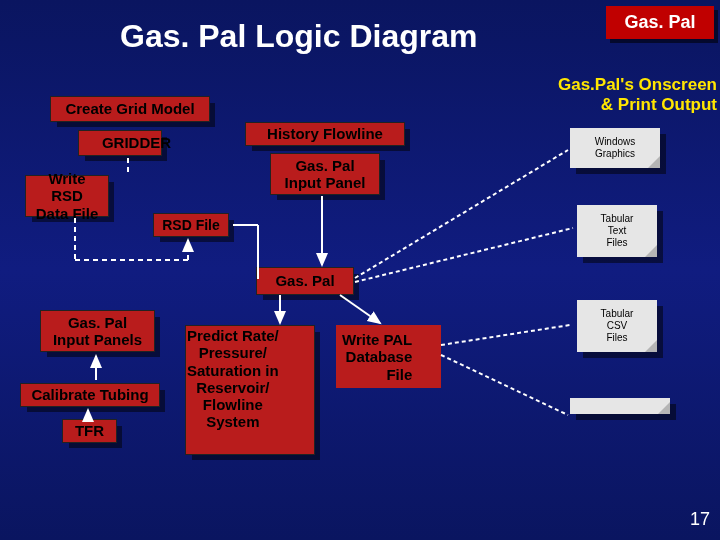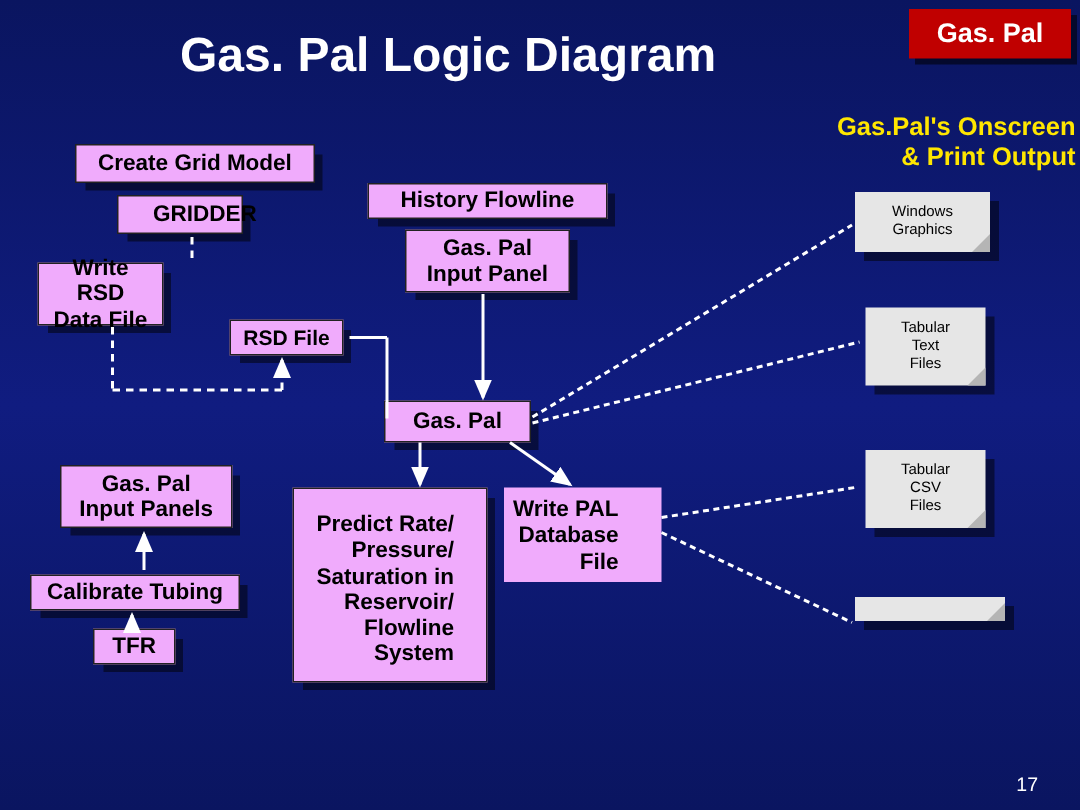--- a/index.html
+++ b/index.html
@@ -27,21 +27,21 @@
     background: #c00000;
     color: #fff;
     font-size: 18px;
     font-weight: bold;
     text-align: center;
     padding: 6px 4px;
     box-shadow: 4px 4px 0 rgba(0,0,0,0.55);
   }
   .box {
     position: absolute;
-    background: #f0abfc;
+    background: #b91c1c;
     border: 1px solid #222;
     font-size: 15px;
     font-weight: bold;
     color: #000;
     display: flex;
     align-items: center;
     justify-content: center;
     text-align: center;
     padding: 3px 6px;
     line-height: 1.15;
@@ -83,24 +83,24 @@
   .note .fold {
     position: absolute;
     right: 0; bottom: 0;
     width: 0; height: 0;
     border-style: solid;
     border-width: 0 0 12px 12px;
     border-color: transparent transparent #b5b5b5 transparent;
   }
   .slidenum {
     position: absolute;
-    right: 28px;
+    right: 10px;
     bottom: 10px;
     color: #fff;
-    font-size: 13px;
+    font-size: 18px;
   }
   svg.arrows {
     position: absolute;
     top: 0; left: 0;
     width: 720px; height: 540px;
     pointer-events: none;
   }
 </style>
 </head>
 <body>
@@ -120,21 +120,21 @@
 <div class="box shadow" style="left:245px; top:122px; width:160px; height:24px;">History Flowline</div>
 <div class="box shadow" style="left:270px; top:153px; width:110px; height:42px; white-space:pre-line;">Gas. Pal
 Input Panel</div>
 <div class="box shadow" style="left:256px; top:267px; width:98px; height:28px;">Gas. Pal</div>
 
 <div class="box shadow" style="left:40px; top:310px; width:115px; height:42px; white-space:pre-line;">Gas. Pal
 Input Panels</div>
 <div class="box shadow" style="left:20px; top:383px; width:140px; height:24px;">Calibrate Tubing</div>
 <div class="box shadow" style="left:62px; top:419px; width:55px; height:24px;">TFR</div>
 
-<div class="box shadow" style="left:195px; top:325px; width:130px; height:130px; white-space:pre-line; text-align:right; justify-content:flex-start; align-items:flex-start; padding:15px;">Predict Rate/
+<div class="box shadow" style="left:185px; top:325px; width:130px; height:130px; white-space:pre-line; text-align:center; justify-content:flex-start; align-items:flex-start; padding:1px;">Predict Rate/
 Pressure/
 Saturation in
 Reservoir/
 Flowline
 System</div>
 <div class="box" style="left:336px; top:325px; width:105px; height:63px; white-space:pre-line; text-align:right; justify-content:flex-start; align-items:flex-start; padding:6px; border:none;">Write PAL
 Database
 File</div>
 
 <div class="note" style="left:570px; top:128px; width:90px; white-space:pre-line;"><span>Windows

